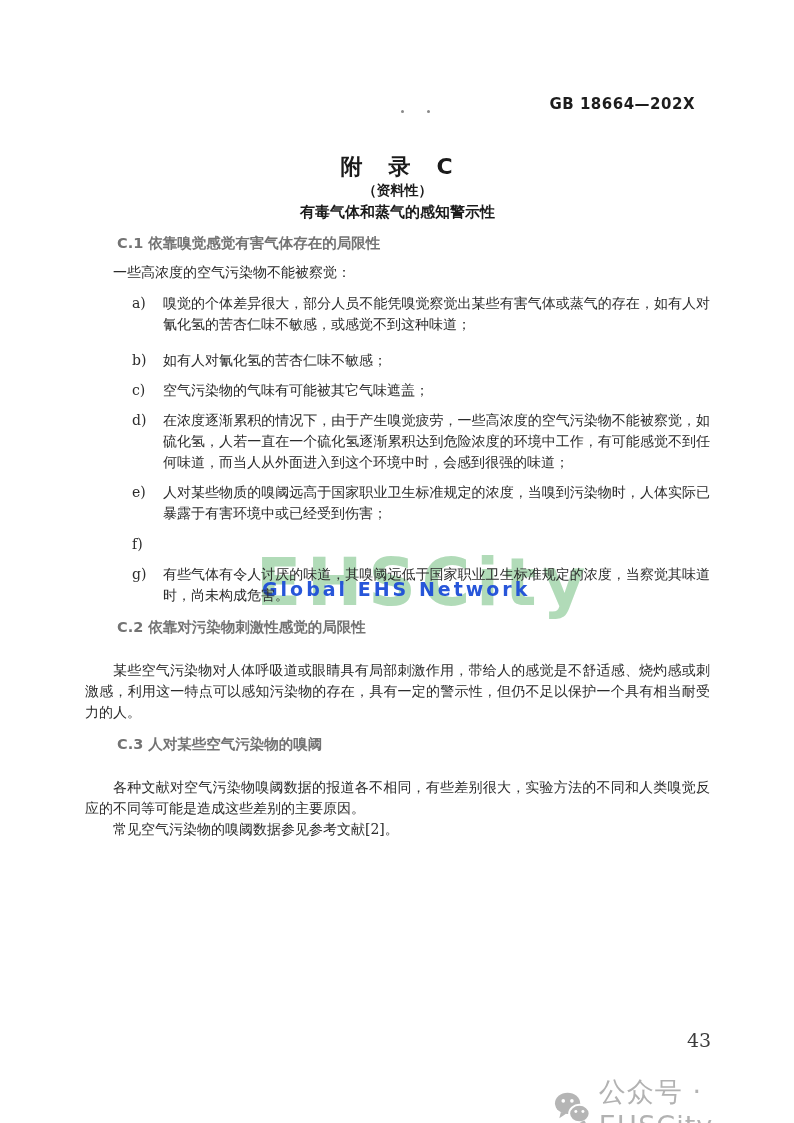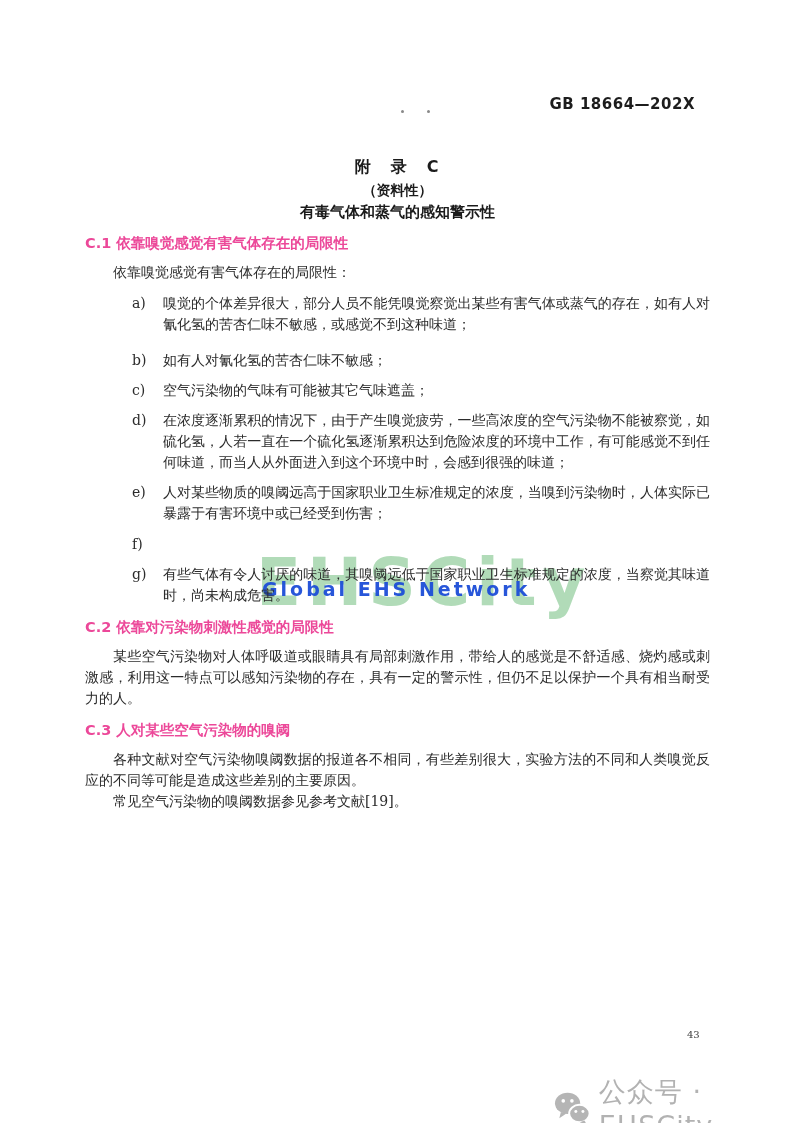--- a/index.html
+++ b/index.html
@@ -20,45 +20,46 @@
   .watermark { position:absolute; z-index:1; font-family:"DejaVu Sans","Liberation Sans",sans-serif; font-weight:bold; }
   .wm-main { left:256px; top:544px; font-size:66px; letter-spacing:6px; opacity:.9; }
   .wm-sub  { left:262px; top:578px; font-size:19px; letter-spacing:3px; opacity:.95; }
 
   .content {
     position:absolute; z-index:2; top:150px; left:85px; width:625px; padding-top:5px;
     font-size:14px; line-height:21px;
   }
   .title-block { text-align:center; font-weight:bold; color:#1b1b1b;
     font-family:"DejaVu Sans","Liberation Sans",sans-serif; }
-  .title-1 { font-size:16px; line-height:24px; letter-spacing:2px; }
+  .title-1 { font-size:22px; line-height:24px; letter-spacing:2px; }
   .title-2 { font-size:14px; line-height:22px; }
   .title-3 { font-size:15px; line-height:22px; }
 
   .sec-heading {
-    margin-top:10px; font-weight:bold; color:#ec4899; font-size:14.5px; line-height:20px;
+    margin-top:10px; font-weight:bold; color:#737373; font-size:14.5px; line-height:20px;
     font-family:"DejaVu Sans","Liberation Sans",sans-serif;
+    margin-left:32px;
   }
   .sec-heading.h-c2 { margin-top:11px; }
   .sec-heading.h-c3 { margin-top:11px; }
 
   .para { text-align:justify; text-indent:2em; }
   .intro-para { margin-top:9px; }
-  .body-para { margin-top:9px; }
+  .body-para { margin-top:23px; }
   .plain-para { text-indent:2em; }
 
   .olist { list-style:none; }
   .olist-item { display:flex; margin-top:9px; }
   .olist-item.first { margin-top:10px; }
   .olist-item.gap-b { margin-top:15px; }
   .olist-item.gap-f { margin-top:10px; }
   .oi-label { width:31px; flex:0 0 31px; margin-left:47px; }
   .oi-text { flex:1; text-align:justify; }
 
-  .page-number { position:absolute; z-index:2; left:687px; top:1029px; font-size:10px; color:#3c3c3c;text-align:right; }
+  .page-number { position:absolute; z-index:2; left:687px; top:1029px; font-size:19px; color:#3c3c3c;text-align:right; }
 
   .footer-badge {
     position:absolute; z-index:2; left:553px; top:1074px; display:flex; align-items:center;
     font-family:"DejaVu Sans","Liberation Sans",sans-serif;
   }
   .wechat-icon { width:44px; height:40px; margin-right:8px; }
   .badge-text { font-size:27px; letter-spacing:1px; font-weight:400; }
 </style>
 </head>
 <body>
@@ -74,21 +75,21 @@
 
   <div class="content">
 
     <div class="title-block">
       <div class="title-1">附　录　C</div>
       <div class="title-2">（资料性）</div>
       <div class="title-3">有毒气体和蒸气的感知警示性</div>
     </div>
 
     <div class="sec-heading">C.1 依靠嗅觉感觉有害气体存在的局限性</div>
-    <div class="para intro-para">依靠嗅觉感觉有害气体存在的局限性：</div>
+    <div class="para intro-para">一些高浓度的空气污染物不能被察觉：</div>
 
     <div class="olist">
       <div class="olist-item first">
         <span class="oi-label">a)</span>
         <span class="oi-text">嗅觉的个体差异很大，部分人员不能凭嗅觉察觉出某些有害气体或蒸气的存在，如有人对氰化氢的苦杏仁味不敏感，或感觉不到这种味道；</span>
       </div>
       <div class="olist-item gap-b">
         <span class="oi-label">b)</span>
         <span class="oi-text">如有人对氰化氢的苦杏仁味不敏感；</span>
       </div>
@@ -111,21 +112,21 @@
         <span class="oi-label">g)</span>
         <span class="oi-text">有些气体有令人讨厌的味道，其嗅阈远低于国家职业卫生标准规定的浓度，当察觉其味道时，尚未构成危害。</span>
       </div>
     </div>
 
     <div class="sec-heading h-c2">C.2 依靠对污染物刺激性感觉的局限性</div>
     <div class="para body-para">某些空气污染物对人体呼吸道或眼睛具有局部刺激作用，带给人的感觉是不舒适感、烧灼感或刺激感，利用这一特点可以感知污染物的存在，具有一定的警示性，但仍不足以保护一个具有相当耐受力的人。</div>
 
     <div class="sec-heading h-c3">C.3 人对某些空气污染物的嗅阈</div>
     <div class="para body-para">各种文献对空气污染物嗅阈数据的报道各不相同，有些差别很大，实验方法的不同和人类嗅觉反应的不同等可能是造成这些差别的主要原因。</div>
-    <div class="plain-para">常见空气污染物的嗅阈数据参见参考文献[19]。</div>
+    <div class="plain-para">常见空气污染物的嗅阈数据参见参考文献[2]。</div>
 
   </div>
 
   <div class="page-number">43</div>
 
   <div class="footer-badge">
     <svg class="wechat-icon" viewBox="0 0 48 44" xmlns="http://www.w3.org/2000/svg">
       <ellipse cx="18.5" cy="16" rx="16" ry="13.5" fill="#b5b5b5"></ellipse>
       <path d="M10 27 L8 35 L17 29 Z" fill="#b5b5b5"></path>
       <circle cx="13" cy="13" r="2.3" fill="#ffffff"></circle>

